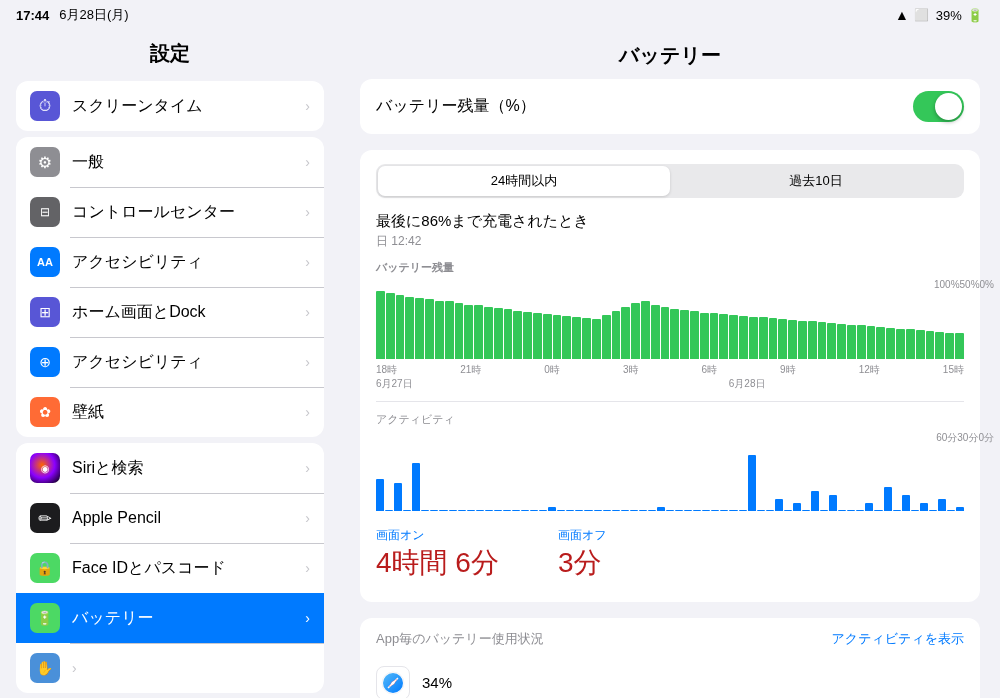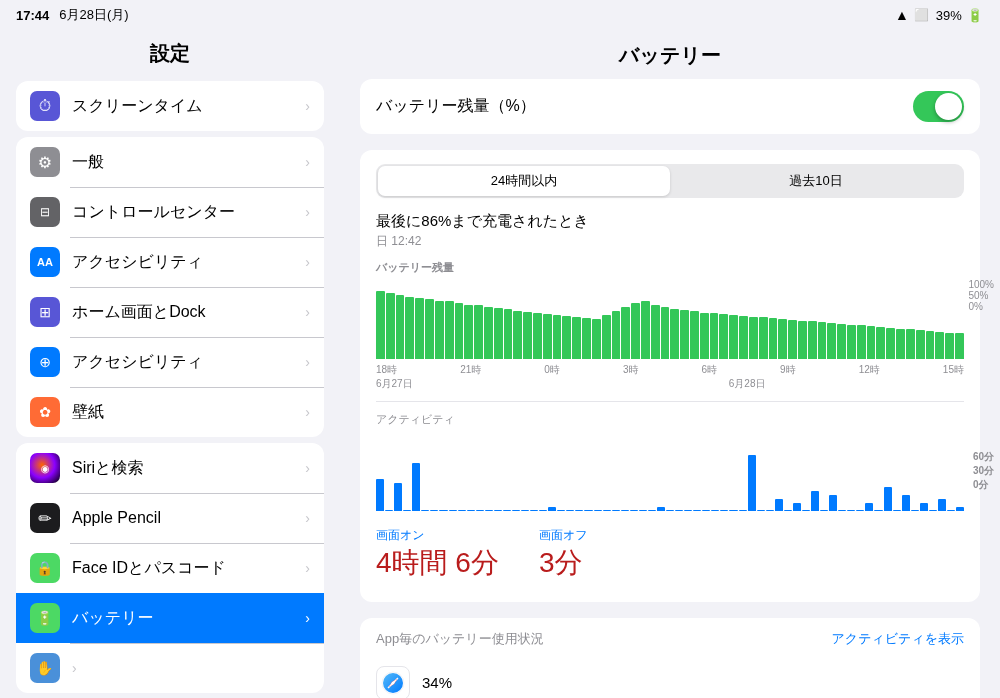--- a/index.html
+++ b/index.html
@@ -259,21 +259,21 @@
     }
     .abar {
       flex: 1;
       background: #007aff;
       border-radius: 1px 1px 0 0;
       min-width: 3px;
     }
 
     .usage-row {
       display: flex;
-      gap: 40px;
+      gap: 59px;
       margin: 12px 0 6px;
       padding-top: 4px;
     }
     .usage-item {}
     .usage-sublabel {
       font-size: 12px;
       color: #8e8e93;
     }
     .usage-value {
       font-size: 28px;
@@ -516,21 +516,21 @@
               <div class="bbar" style="height: 40%;"></div>
               <div class="bbar" style="height: 39%;"></div>
               <div class="bbar" style="height: 38%;"></div>
               <div class="bbar" style="height: 37%;"></div>
               <div class="bbar" style="height: 36%;"></div>
               <div class="bbar" style="height: 35%;"></div>
               <div class="bbar" style="height: 34%;"></div>
               <div class="bbar" style="height: 33%;"></div>
               <div class="bbar" style="height: 32%;"></div>
             </div>
-          <div style="position:absolute;right:-30px;top:0;height:80px;display:flex;flex-direction:column;font-size:10px;color:#8e8e93;">
+          <div style="position:absolute;right:-30px;top:0;height:80px;display:flex;flex-direction:row;justify-content:space-between;font-size:10px;color:#8e8e93;">
             <span>100%</span>
             <span>50%</span>
             <span>0%</span>
           </div>
         </div>
 
         <div style="display:flex;justify-content:space-between;font-size:10px;color:#8e8e93;margin-top:4px;">
           <span>18時</span>
           <span>21時</span>
           <span>0時</span>
@@ -614,21 +614,21 @@
                 <div class="abar" style="height: 30%;"></div>
                 <div class="abar" style="height: 1px;"></div>
                 <div class="abar" style="height: 20%;"></div>
                 <div class="abar" style="height: 1px;"></div>
                 <div class="abar" style="height: 10%;"></div>
                 <div class="abar" style="height: 1px;"></div>
                 <div class="abar" style="height: 15%;"></div>
                 <div class="abar" style="height: 1px;"></div>
                 <div class="abar" style="height: 5%;"></div>
               </div>
-            <div style="position:absolute;right:-30px;top:0;height:80px;display:flex;flex-direction:column;justify-content:center;font-size:10px;color:#8e8e93;font-weight:bold;">
+            <div style="position:absolute;right:-30px;top:0;height:80px;display:flex;flex-direction:row;justify-content:space-between;font-size:10px;color:#8e8e93;">
               <span>60分</span>
               <span>30分</span>
               <span>0分</span>
             </div>
           </div>
         </div>
 
         <div class="usage-row">
           <div class="usage-item">
             <div class="usage-sublabel blue">画面オン</div>

